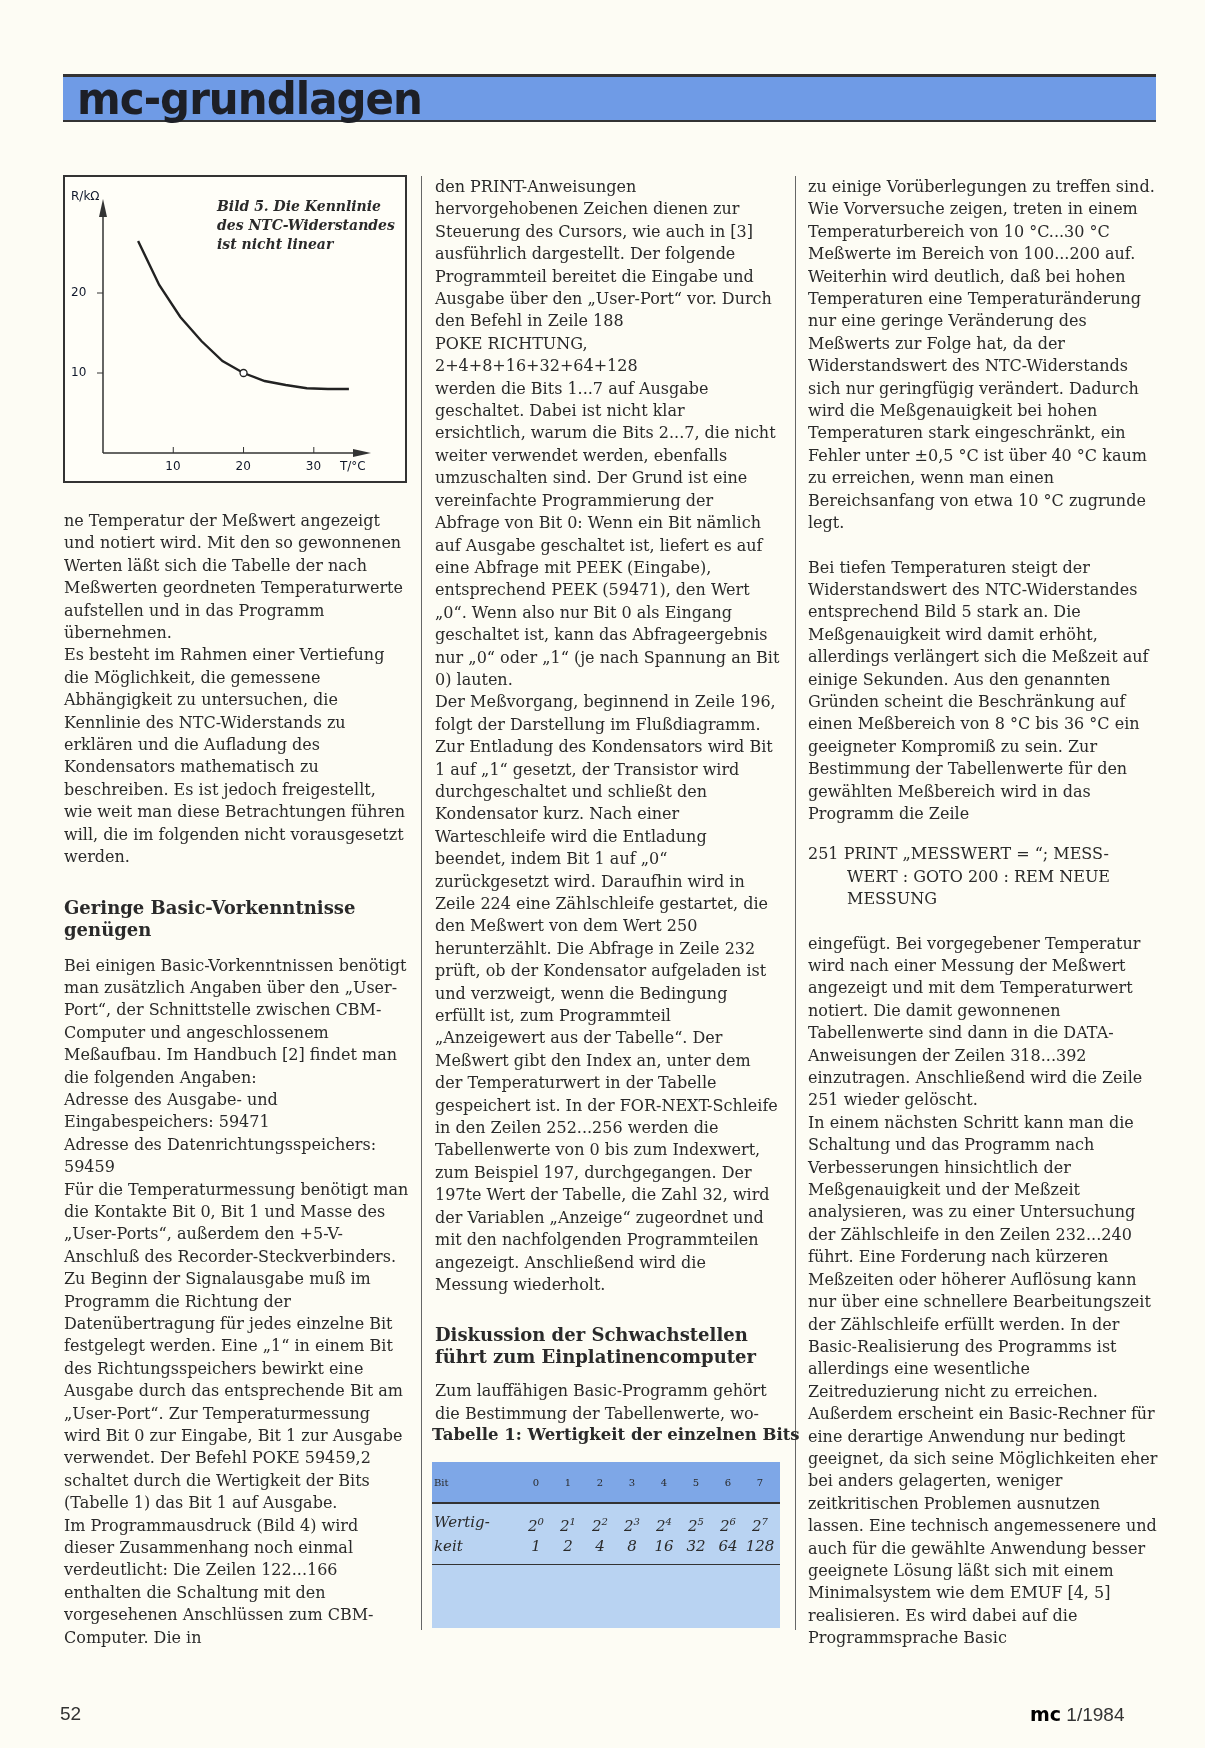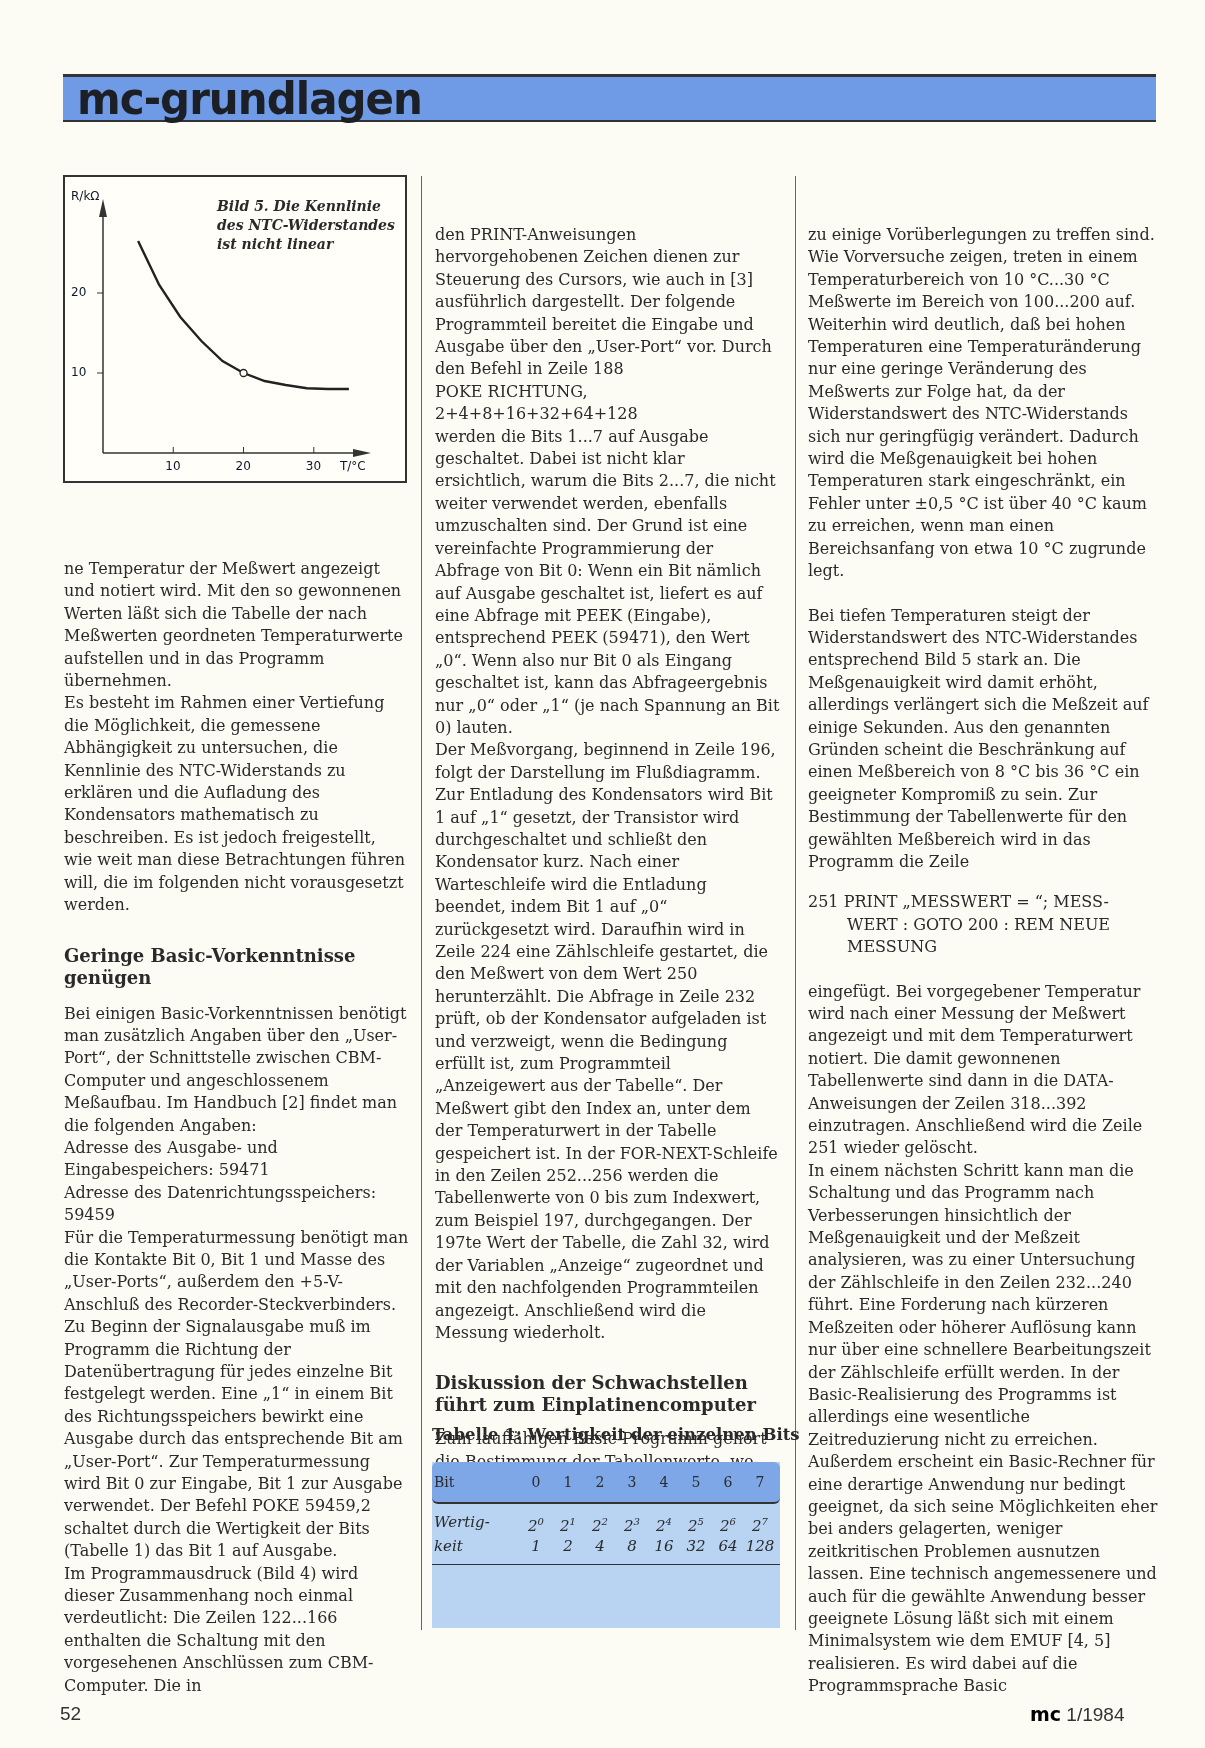--- a/index.html
+++ b/index.html
@@ -2,32 +2,32 @@
 <html><head>
 <meta charset="utf-8">
 <style>
   html, body { margin:0; padding:0; }
   body { width:1205px; height:1748px; background:#fdfcf4; position:relative; overflow:hidden;
          font-family:"DejaVu Serif","Liberation Serif",serif; color:#2a2a2a; }
   .header-bar { position:absolute; left:63px; top:74px; width:1093px; height:48px; background:#6f9be6;
                 border-top:3px solid #333; border-bottom:2px solid #333; box-sizing:border-box; }
   .header-title { position:absolute; left:14px; top:-2px; font-family:"DejaVu Sans",sans-serif; font-weight:bold;
                   font-size:42px; letter-spacing:-1px; color:#1d1f26; line-height:48px; transform:scaleY(1.05); }
-  .col { position:absolute; font-size:16px; line-height:22.4px;margin-top:48px; }
+  .col { position:absolute; font-size:16px; line-height:22.4px; }
   .col p { margin:0; white-space:pre-line; }
   .col1 { left:64px; width:345px; }
   .col2 { left:435px; width:345px; top:176px; }
   .col3 { left:808px; width:352px; top:176px; }
   .divider { position:absolute; width:1px; background:#666; }
   .figure-box { position:absolute; left:63px; top:175px; width:344px; height:308px; border:2px solid #333; box-sizing:border-box; background:#fffef8; }
   .fig-caption { position:absolute; left:152px; top:20px; width:185px; font-weight:bold; font-size:14px; line-height:19px;font-style:italic; }
   .ax { position:absolute; font-family:"DejaVu Sans",sans-serif; font-size:12px; color:#0f172a; }
   h3 { margin:0; font-size:18px; font-weight:bold; line-height:22px; }
   .table-box { position:absolute; left:432px; top:1462px; width:348px; height:166px; background:#b9d3f2; }
-  .t-head { height:40px; background:#7ea7e7; border-bottom:2px solid #333; display:flex; align-items:center; font-size:14px;border-radius:6px; }
+  .t-head { height:40px; background:#7ea7e7; border-bottom:2px solid #333; display:flex; align-items:center; font-size:10px; }
   .t-row { display:flex; font-size:15px; line-height:20px;font-style:italic; }
   .t-lab { width:86px; padding-left:2px; }
   .t-cell { width:32px; text-align:center; }
   .t-val { border-bottom:1.5px solid #333; padding:8px 0; }
   .t-ex { padding:6px 2px; font-size:14.5px; line-height:20px; }
   .footer { position:absolute; top:1655px; font-family:"Liberation Sans",sans-serif; font-size:19px; color:#333;margin-top:48px; }
   sup { font-size:10px; }
 </style>
 </head>
 <body>

